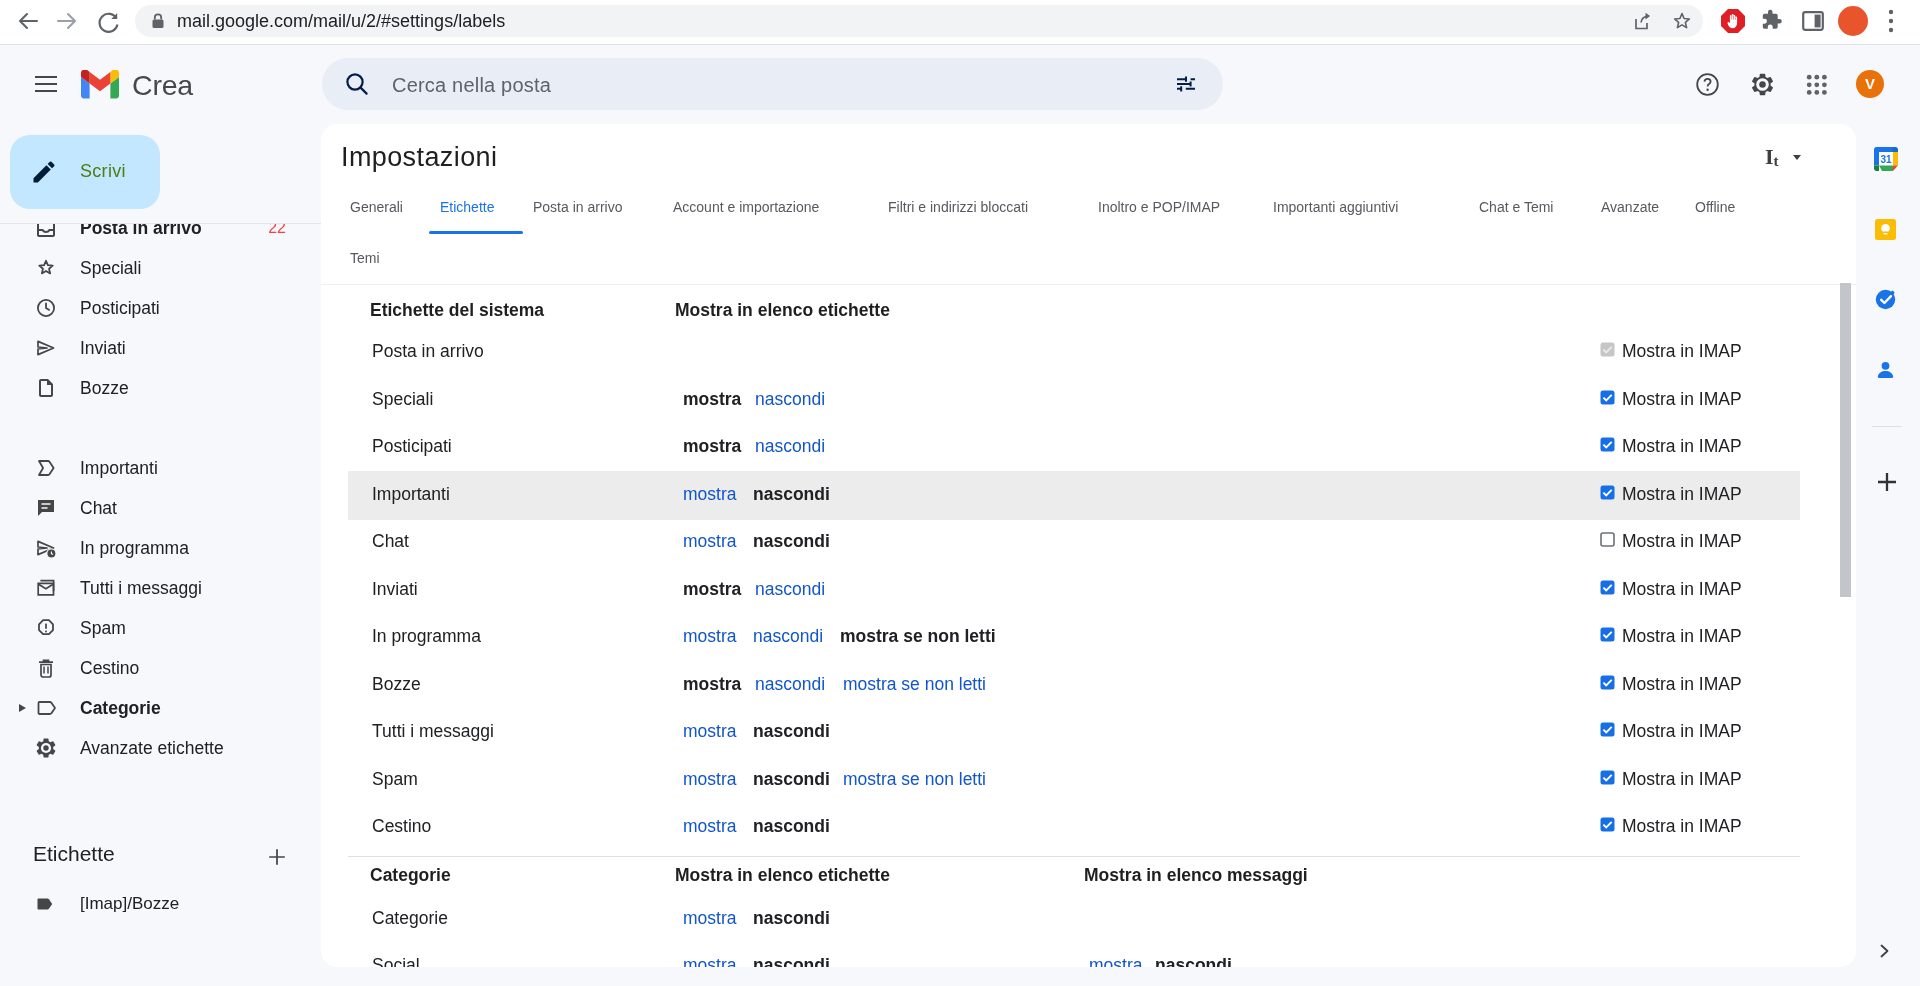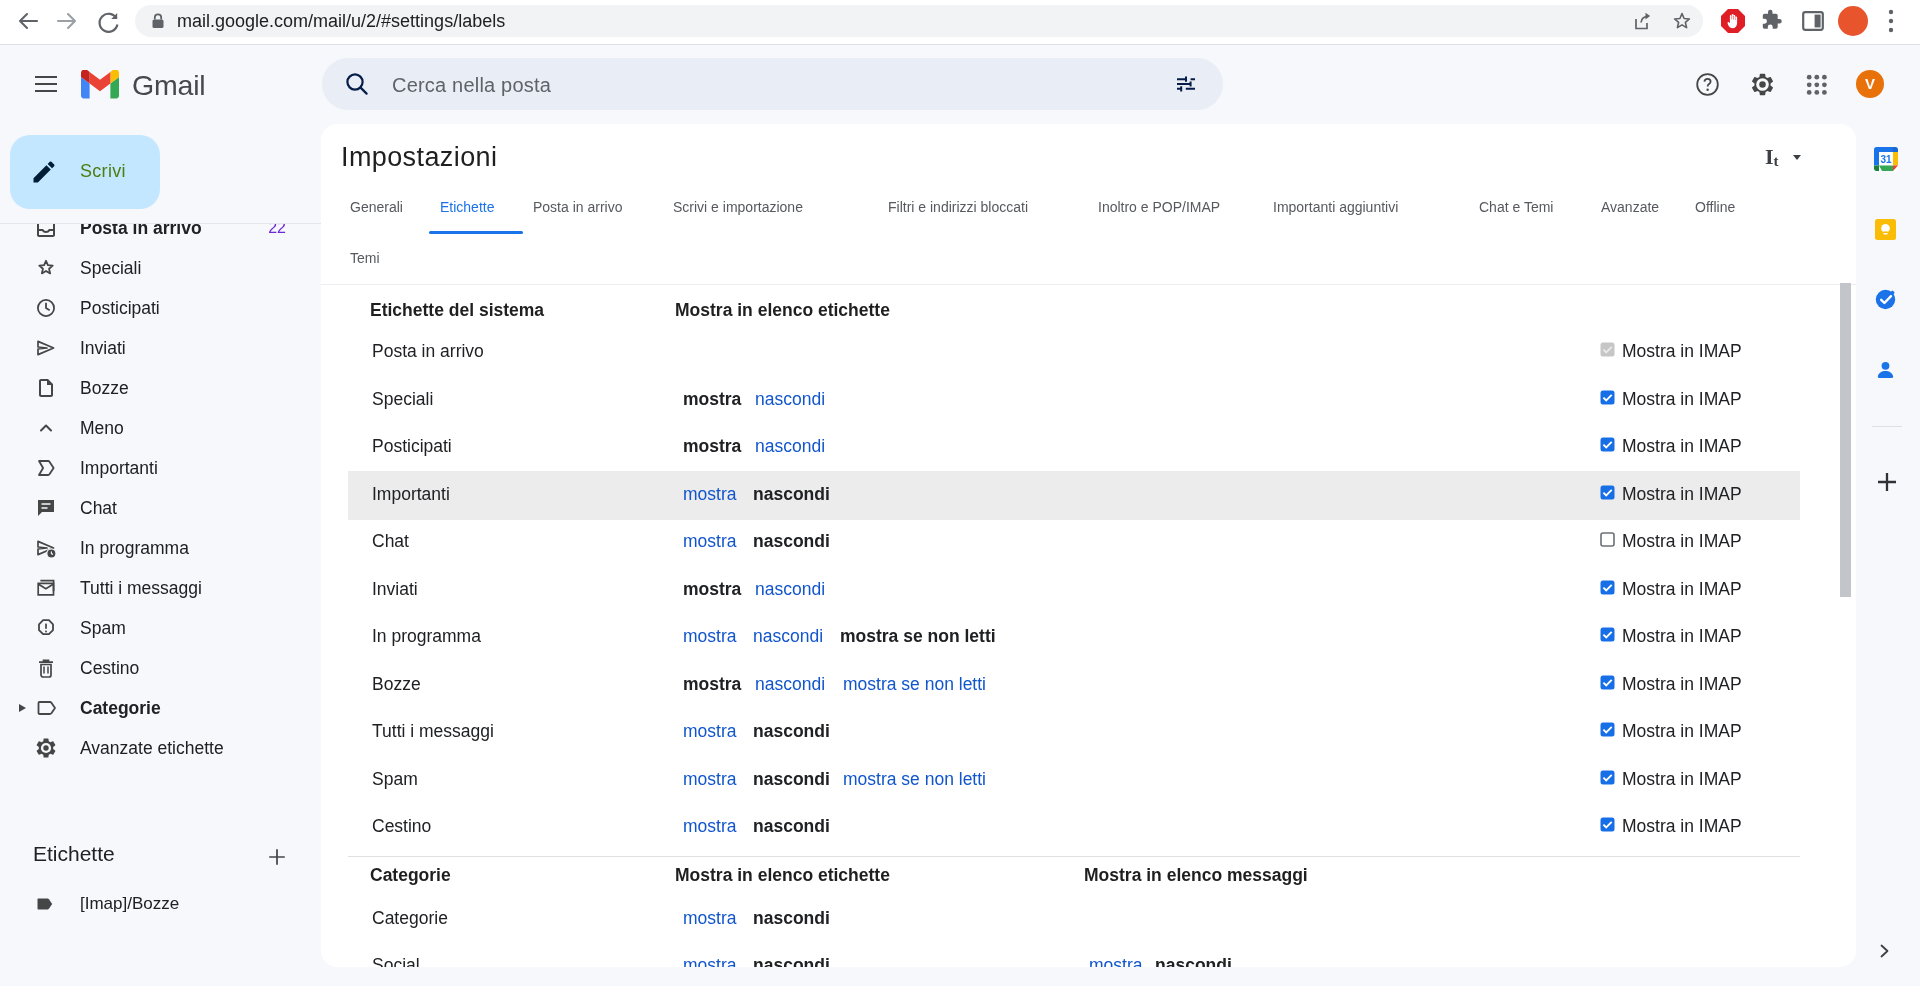--- a/index.html
+++ b/index.html
@@ -13,21 +13,21 @@
 #searchtext{position:absolute;left:392px;top:73.5px;font-size:20px;color:#5f6368;letter-spacing:0.2px}
 #gmailword{position:absolute;left:132px;top:69px;font-size:28.5px;color:#45484d;letter-spacing:-0.2px}
 #avatarV{position:absolute;left:1856px;top:70px;width:28px;height:28px;border-radius:50%;background:#e8710a;color:#fff;font-size:15px;font-weight:bold;text-align:center;line-height:28px}
 #scrivi{position:absolute;left:10px;top:135px;width:150px;height:74px;border-radius:20px;background:#c2e7ff}
 #scrivi span{position:absolute;left:70px;top:26px;font-size:18px;color:#4d7c0f;letter-spacing:0.3px}
 #sideline{position:absolute;left:0;top:223px;width:321px;height:1px;background:#e3e6ec}
 #sidelist{position:absolute;left:0;top:224px;width:321px;height:606px;overflow:hidden}
 .srow{position:absolute;left:0;width:321px;height:40px}
 .srow .txt{position:absolute;left:80px;top:50%;transform:translateY(-50%);font-size:17.5px;color:#202124;white-space:nowrap}
 .srow .ic{position:absolute;left:34px;top:8px;width:24px;height:24px}
-.srow .cnt{position:absolute;right:35px;top:50%;transform:translateY(-50%);font-size:16px;color:#6d28d9}
+.srow .cnt{position:absolute;right:35px;top:50%;transform:translateY(-50%);font-size:16px;color:#ef4444}
 .srow .exp{position:absolute;left:19px;top:16px;border-left:7px solid #444746;border-top:4.5px solid transparent;border-bottom:4.5px solid transparent}
 .bold{font-weight:bold}
 #etilabel{position:absolute;left:33px;top:842px;font-size:21px;color:#202124}
 #etiplus{position:absolute;left:266px;top:846px}
 #imapbozze .txt2{position:absolute;left:80px;top:894px;font-size:17px}
 #card{position:absolute;left:321px;top:124px;width:1535px;height:843px;background:#fff;border-radius:16px;overflow:hidden}
 #title{position:absolute;left:20px;top:18px;font-size:27px;color:#1f1f1f;letter-spacing:0.4px}
 .tab{position:absolute;top:75px;font-size:14px;color:#56595e;white-space:nowrap}
 .tab.active{color:#1a73e8}
 #tabline{position:absolute;left:108px;top:107px;width:94px;height:3px;background:#1a73e8;border-radius:3px}
@@ -92,21 +92,21 @@
 <div class="chip" style="left:33px;top:71px"><svg width="26" height="26" viewBox="0 0 26 26" style="">
       <path d="M2 6h22M2 13h22M2 20h22" stroke="#444746" stroke-width="2.2"></path>
     </svg></div>
 <div class="chip" style="left:81px;top:70px"><svg width="38" height="29" viewBox="0 0 49.5 37.25" style="">
       <path fill="#4285F4" d="M3.375 36.75h7.875V17.438L0 9v24.375c0 1.864 1.511 3.375 3.375 3.375"></path>
       <path fill="#34A853" d="M38.25 36.75h7.875c1.864 0 3.375-1.511 3.375-3.375V9l-11.25 8.438"></path>
       <path fill="#FBBC04" d="M38.25 2.25v15.188L49.5 9V3.937c0-4.219-4.816-6.75-8.1-4.05"></path>
       <path fill="#EA4335" d="M11.25 17.438V2.25L24.75 12.375 38.25 2.25v15.188L24.75 27.563"></path>
       <path fill="#C5221F" d="M0 3.937V9l11.25 8.438V2.25L8.1-.113C4.816-2.813 0-.281 0 3.937"></path>
     </svg></div>
-<div id="gmailword">Gmail</div>
+<div id="gmailword">Crea</div>
 <div id="searchbar"></div>
 <div class="chip" style="left:344px;top:71px"><svg width="26" height="26" viewBox="0 0 26 26" style="">
       <circle cx="11" cy="11" r="7.6" fill="none" stroke="#041e49" stroke-width="2.2"></circle>
       <path d="M16.6 16.6l6 6" stroke="#041e49" stroke-width="2.2" stroke-linecap="round"></path>
     </svg></div>
 <div id="searchtext">Cerca nella posta</div>
 <div class="chip" style="left:1174px;top:72px"><svg width="24" height="24" viewBox="0 0 24 24" style="">
       <g stroke="#041e49" stroke-width="2">
         <path d="M3 7.2h9M16.6 7.2H21M3 16.8h4.2M11.8 16.8H21M3 12h13.6"></path>
         <path d="M12 4.6v5.2M7.2 14.2v5.2M16.6 9.4v5.2"></path>
@@ -168,26 +168,20 @@
           <path d="M4 5.4L19.6 12 4 18.6 4 13l9-1-9-1z" fill="none" stroke="#444746" stroke-width="1.7" stroke-linejoin="round"></path>
         </svg></span>
       <span class="txt">Inviati</span>
     </div>
 <div class="srow" style="top:144px">
       <span class="ic"><svg width="24" height="24" viewBox="0 0 24 24" style="">
           <path d="M14 3H7c-1.1 0-2 .9-2 2v14c0 1.1.9 2 2 2h10c1.1 0 2-.9 2-2V8l-5-5zM17 19H7V5h6v4h4v10z" fill="#444746"></path>
         </svg></span>
       <span class="txt">Bozze</span>
     </div>
-<div class="srow" style="top:184px">
-      <span class="ic"><svg width="24" height="24" viewBox="0 0 24 24" style="">
-          <path d="M7 14.5l5-5 5 5" fill="none" stroke="#444746" stroke-width="2" stroke-linecap="round" stroke-linejoin="round"></path>
-        </svg></span>
-      <span class="txt">Meno</span>
-    </div>
 <div class="srow" style="top:224px">
       <span class="ic"><svg width="24" height="24" viewBox="0 0 24 24" style="">
           <path d="M5 5h9.2c.5 0 .97.25 1.25.66L19.6 12l-4.15 6.34c-.28.41-.75.66-1.25.66H5l4.1-7z" fill="none" stroke="#444746" stroke-width="1.8" stroke-linejoin="round"></path>
         </svg></span>
       <span class="txt">Importanti</span>
     </div>
 <div class="srow" style="top:264px">
       <span class="ic"><svg width="24" height="24" viewBox="0 0 24 24" style="">
           <path d="M4 4h16v12H8l-4 4z" fill="#444746"></path>
           <path d="M7.5 8h9M7.5 12h6" stroke="#f6f8fc" stroke-width="1.6"></path>
@@ -252,21 +246,21 @@
       </svg></span>
     <span class="txt2">[Imap]/Bozze</span>
   </div>
 
 <div id="card">
   <div id="title">Impostazioni</div>
   <div id="itbox"><span style="font-family:'Liberation Serif',serif;font-size:22px;font-weight:bold">I</span><span style="font-family:'Liberation Serif',serif;font-size:15px;font-weight:bold;position:relative;top:2px">t</span><span style="display:inline-block;margin-left:14px;border-top:5.5px solid #3c4043;border-left:4.5px solid transparent;border-right:4.5px solid transparent;position:relative;top:-4px"></span></div>
 <div class="tab" style="left:29px">Generali</div>
 <div class="tab active" style="left:119px">Etichette</div>
 <div class="tab" style="left:212px">Posta in arrivo</div>
-<div class="tab" style="left:352px">Scrivi e importazione</div>
+<div class="tab" style="left:352px">Account e importazione</div>
 <div class="tab" style="left:567px">Filtri e indirizzi bloccati</div>
 <div class="tab" style="left:777px">Inoltro e POP/IMAP</div>
 <div class="tab" style="left:952px">Importanti aggiuntivi</div>
 <div class="tab" style="left:1158px">Chat e Temi</div>
 <div class="tab" style="left:1280px">Avanzate</div>
 <div class="tab" style="left:1374px">Offline</div>
 <div class="tab" style="left:29px;top:126px">Temi</div>
   <div id="tabline"></div>
   <div style="position:absolute;left:0;top:160px;width:1535px;height:1px;background:#eceef1"></div>
   <div id="hlrow"></div>

